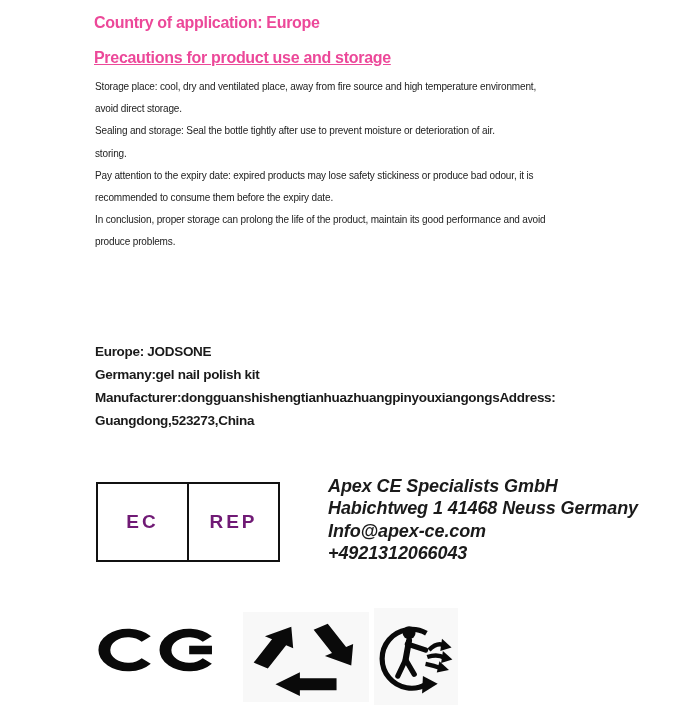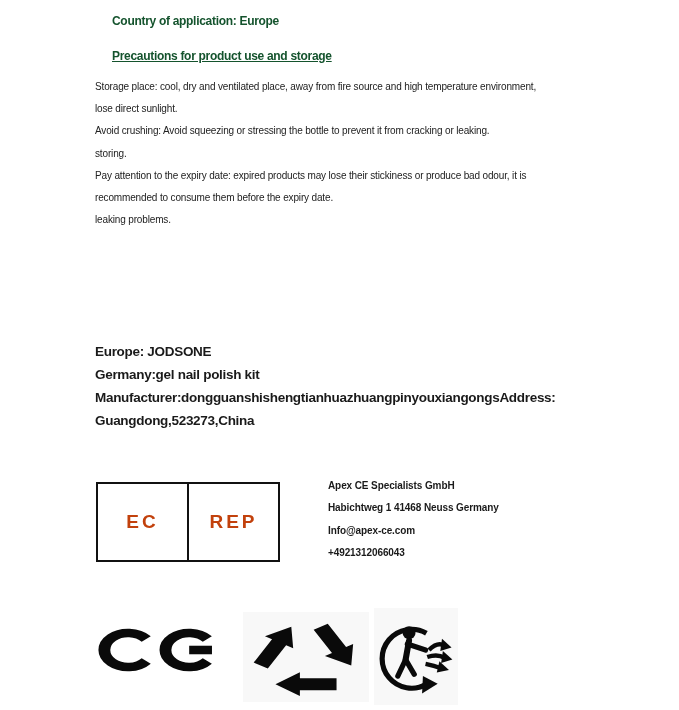--- a/index.html
+++ b/index.html
@@ -6,25 +6,25 @@
   .page {
     position:relative;
     width:679px; height:710px;
     background:#ffffff;
     font-family:"Liberation Sans", sans-serif;
     color:#1e1e1e;
     overflow:hidden;
   }
   .abs { position:absolute; }
   .heading {
-    left:112px;
+    left:94px;
     font-weight:bold;
-    font-size:12px;
+    font-size:16px;
     letter-spacing:-0.3px;
-    color:#14532d;
+    color:#ec4899;
     white-space:nowrap;
   }
   #country-heading { top:14px; }
   #precautions-heading { top:49px;text-decoration:underline; }
 
   .body-block { left:95px; top:76px; }
   .body-line {
     display:block;
     font-size:10px;
     line-height:22.2px;
@@ -49,33 +49,34 @@
     width:184px; height:80px;
     border:2px solid #111111;
     box-sizing:border-box;
     display:flex;
     background:#ffffff;
   }
   .ecrep-cell {
     flex:1;
     display:flex; align-items:center; justify-content:center;
     font-weight:bold; font-size:19px; letter-spacing:3px;
-    color:#c2410c;
+    color:#701a75;
   }
   .ecrep-cell.first { border-right:2px solid #111111; }
 
   .apex-block { left:328px; top:475px; }
   .apex-line {
     display:block;
     font-weight:bold;
-    font-size:10px;
+    font-size:18px;
     line-height:22.3px;
     letter-spacing:-0.1px;
     white-space:nowrap;
     color:#1a1a1a;
+    font-style:italic;
   }
 
   .icon-tile {
     display:flex; align-items:center; justify-content:center;
   }
   #ce-tile      { left:98px;  top:627px; width:124px; height:46px; }
   #recycle-tile { left:243px; top:612px; width:126px; height:90px; background:#f8f8f8; }
   #triman-tile  { left:374px; top:608px; width:84px;  height:97px; background:#f8f8f8; }
   .icon-svg { display:block; }
 </style>
@@ -83,26 +84,27 @@
 <body>
 
 <div class="page">
 
   <div class="abs heading" id="country-heading">Country of application: Europe</div>
 
   <div class="abs heading" id="precautions-heading">Precautions for product use and storage</div>
 
   <div class="abs body-block">
     <span class="body-line">Storage place: cool, dry and ventilated place, away from fire source and high temperature environment,</span>
-    <span class="body-line">lose direct sunlight.</span>
-    <span class="body-line">Avoid crushing: Avoid squeezing or stressing the bottle to prevent it from cracking or leaking.</span>
+    <span class="body-line">avoid direct storage.</span>
+    <span class="body-line">Sealing and storage: Seal the bottle tightly after use to prevent moisture or deterioration of air.</span>
     <span class="body-line">storing.</span>
-    <span class="body-line">Pay attention to the expiry date: expired products may lose their stickiness or produce bad odour, it is</span>
+    <span class="body-line">Pay attention to the expiry date: expired products may lose safety stickiness or produce bad odour, it is</span>
     <span class="body-line">recommended to consume them before the expiry date.</span>
-    <span class="body-line">leaking problems.</span>
+    <span class="body-line">In conclusion, proper storage can prolong the life of the product, maintain its good performance and avoid</span>
+    <span class="body-line">produce problems.</span>
   </div>
 
   <div class="abs brand-block">
     <span class="brand-line">Europe: JODSONE</span>
     <span class="brand-line">Germany:gel nail polish kit</span>
     <span class="brand-line">Manufacturer:dongguanshishengtianhuazhuangpinyouxiangongsAddress:</span>
     <span class="brand-line">Guangdong,523273,China</span>
   </div>
 
   <div class="abs ecrep-box">

